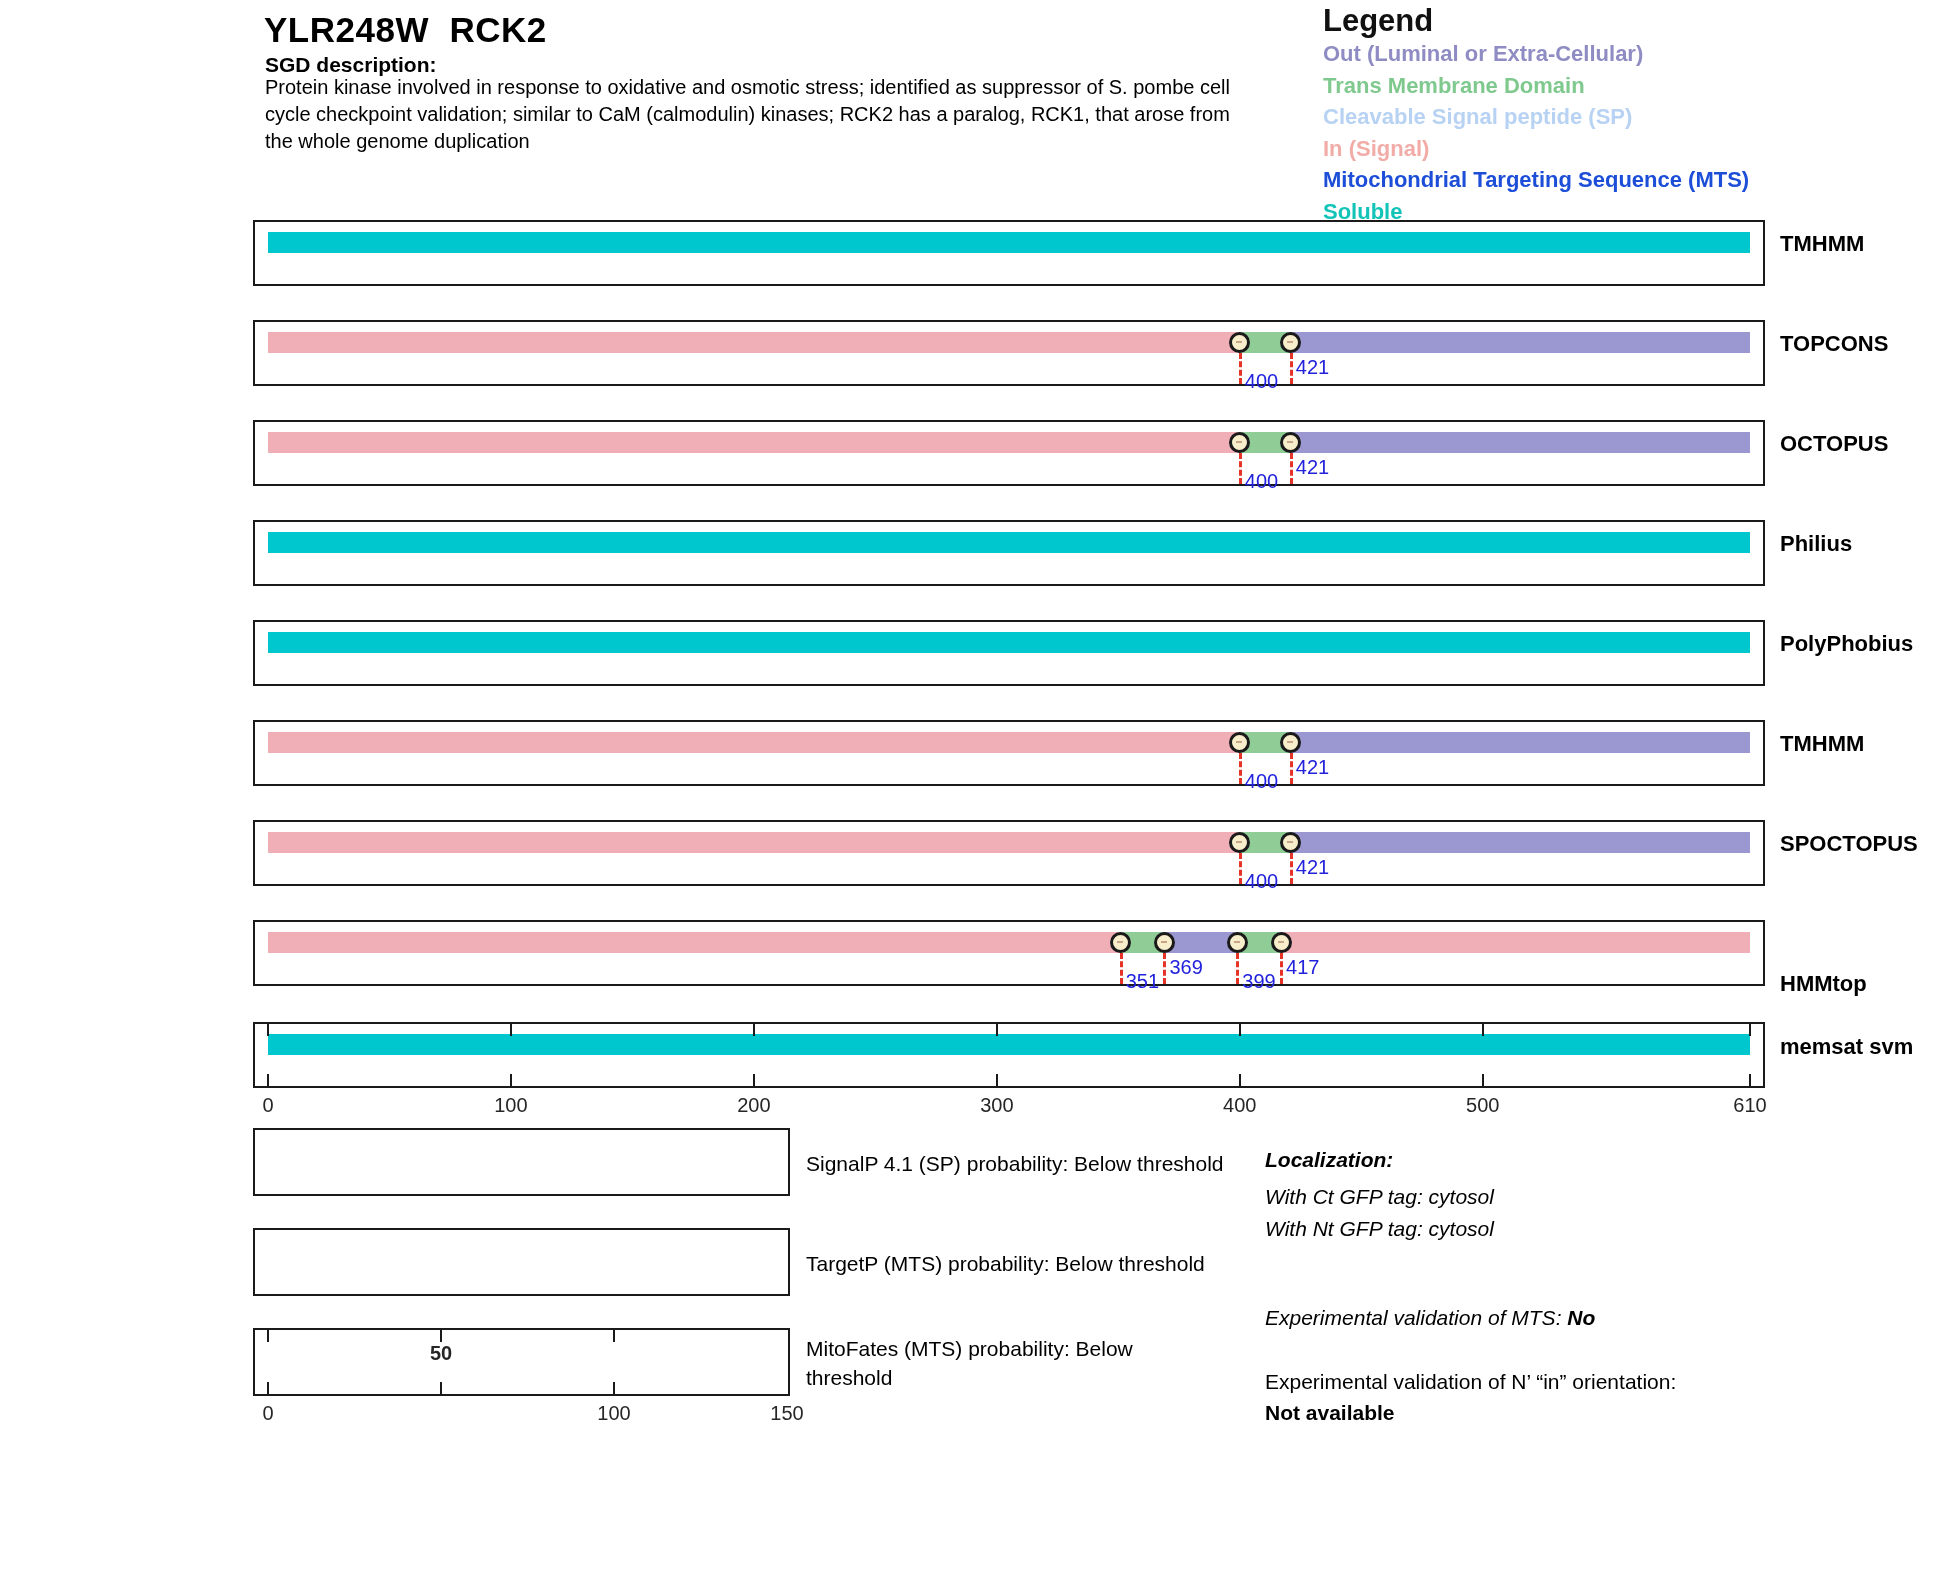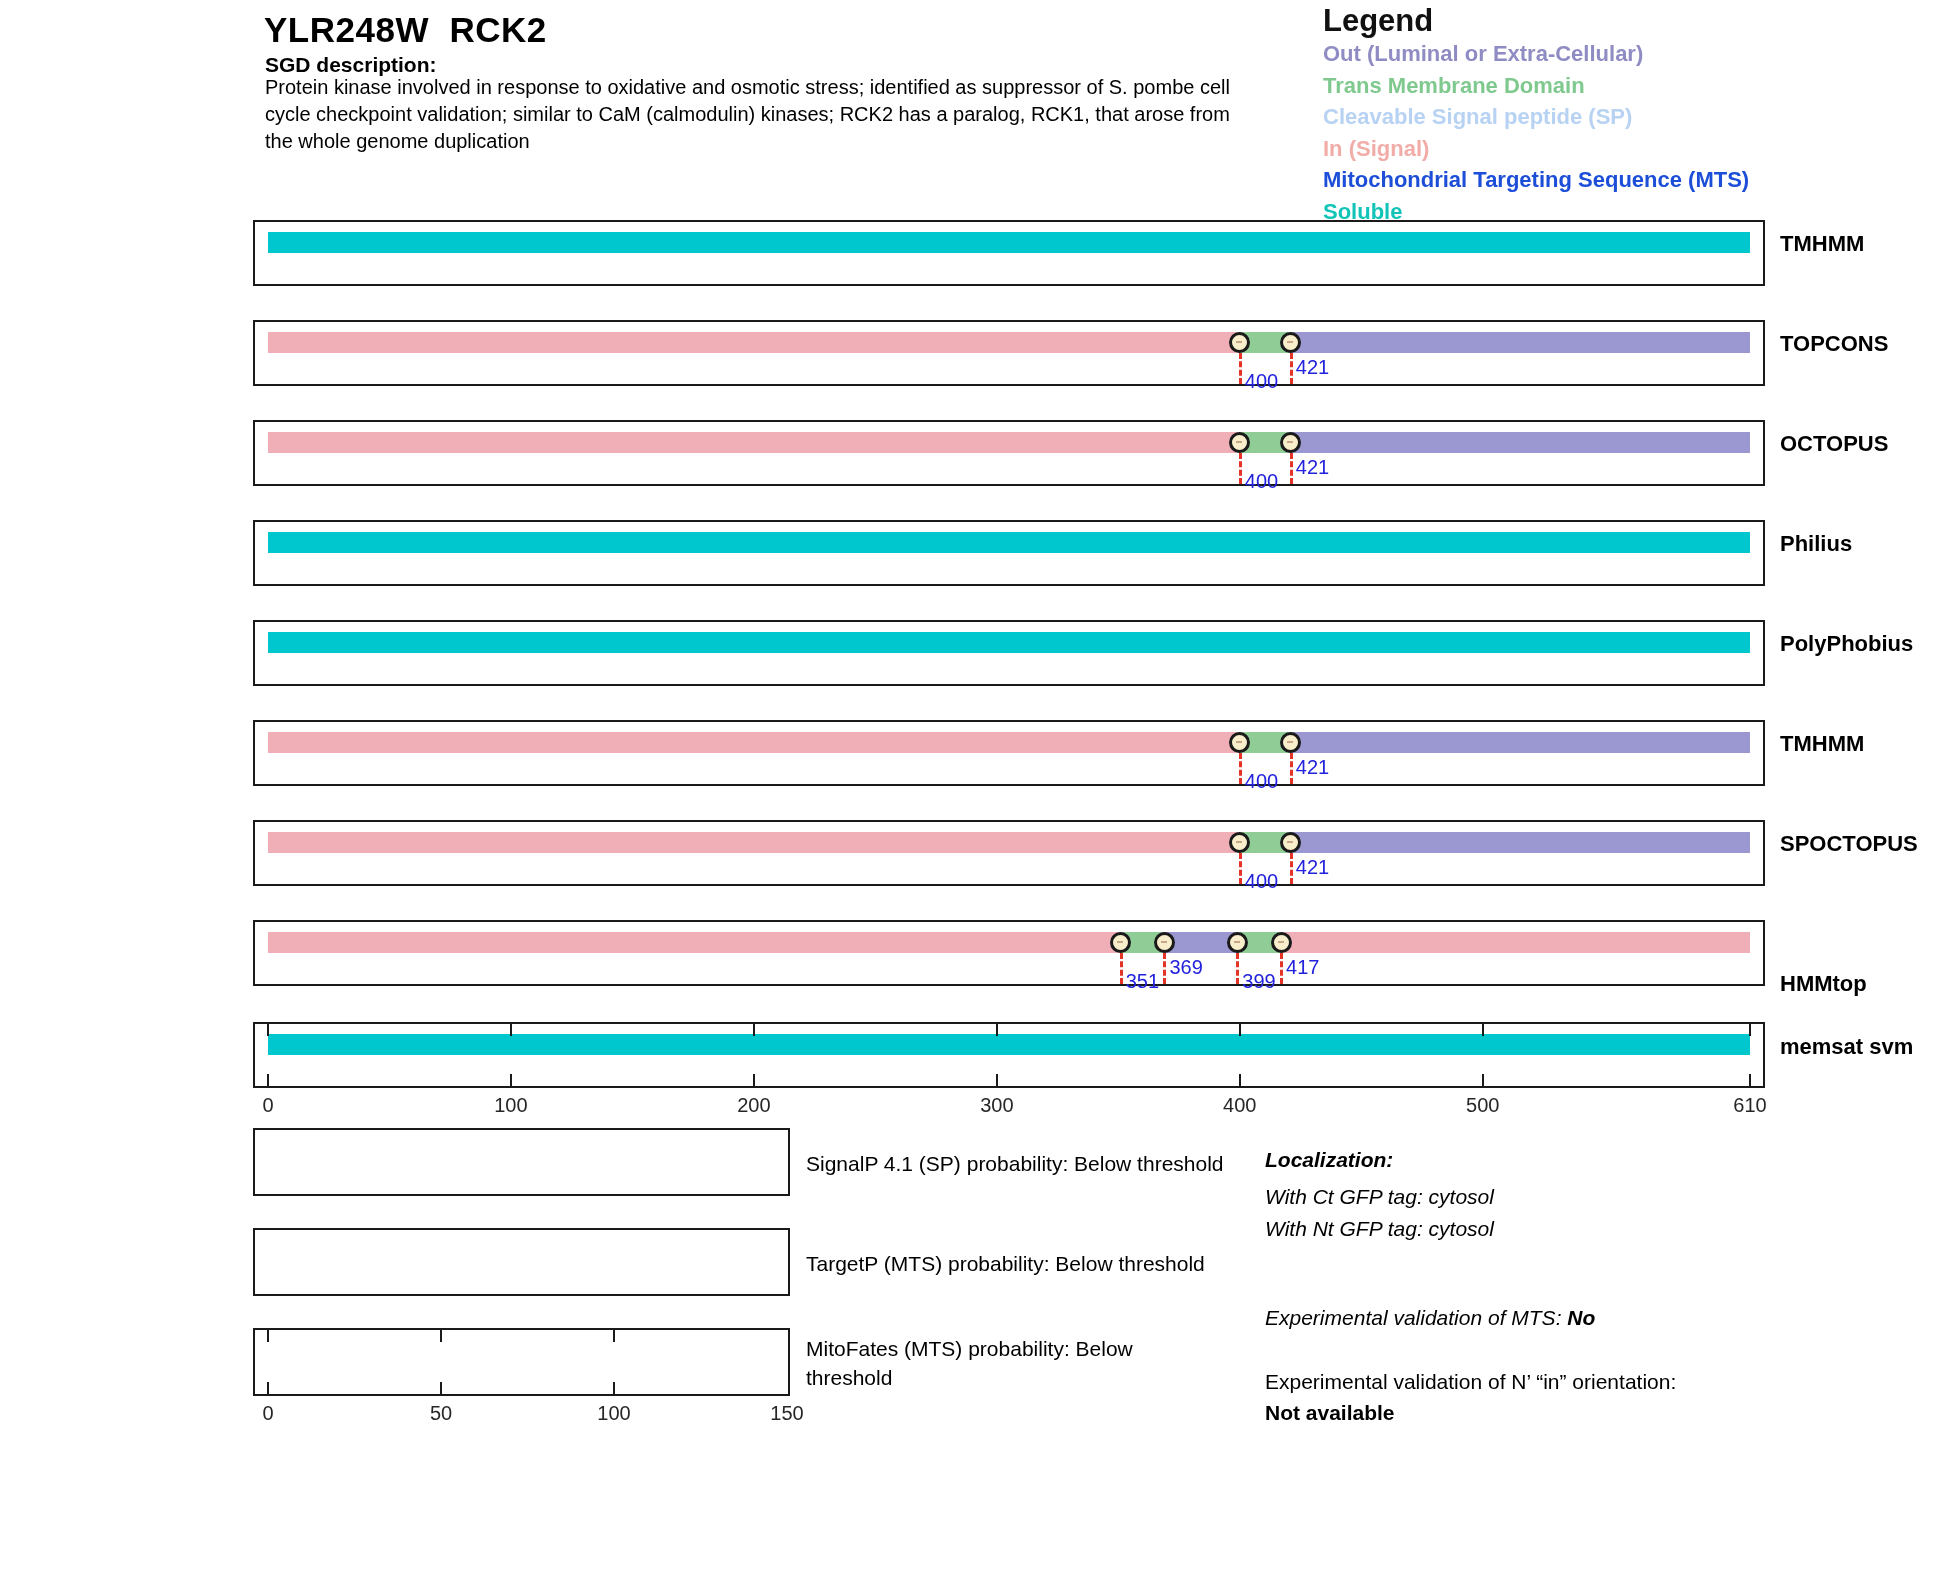--- a/index.html
+++ b/index.html
@@ -194,16 +194,16 @@
     <div class="axis-num" style="left: 1239.8px; top: 1094px;">400</div>
     <div class="axis-num" style="left: 1482.75px; top: 1094px;">500</div>
     <div class="axis-num" style="left: 1750px; top: 1094px;">610</div>
     <div class="tick" style="left: 267px; top: 1330px; height: 12px;"></div>
     <div class="tick" style="left: 267px; top: 1382px; height: 12px;"></div>
     <div class="tick" style="left: 440px; top: 1330px; height: 12px;"></div>
     <div class="tick" style="left: 440px; top: 1382px; height: 12px;"></div>
     <div class="tick" style="left: 613px; top: 1330px; height: 12px;"></div>
     <div class="tick" style="left: 613px; top: 1382px; height: 12px;"></div>
     <div class="axis-num" style="left: 268px; top: 1402px;">0</div>
-    <div class="axis-num" style="left: 441px; top: 1402px;">50</div>
+    <div class="axis-num" style="left: 441px; top: 1342px; font-weight: bold;">50</div>
     <div class="axis-num" style="left: 614px; top: 1402px;">100</div>
     <div class="axis-num" style="left: 787px; top: 1402px;">150</div>
   </div>
 
 </body></html>

